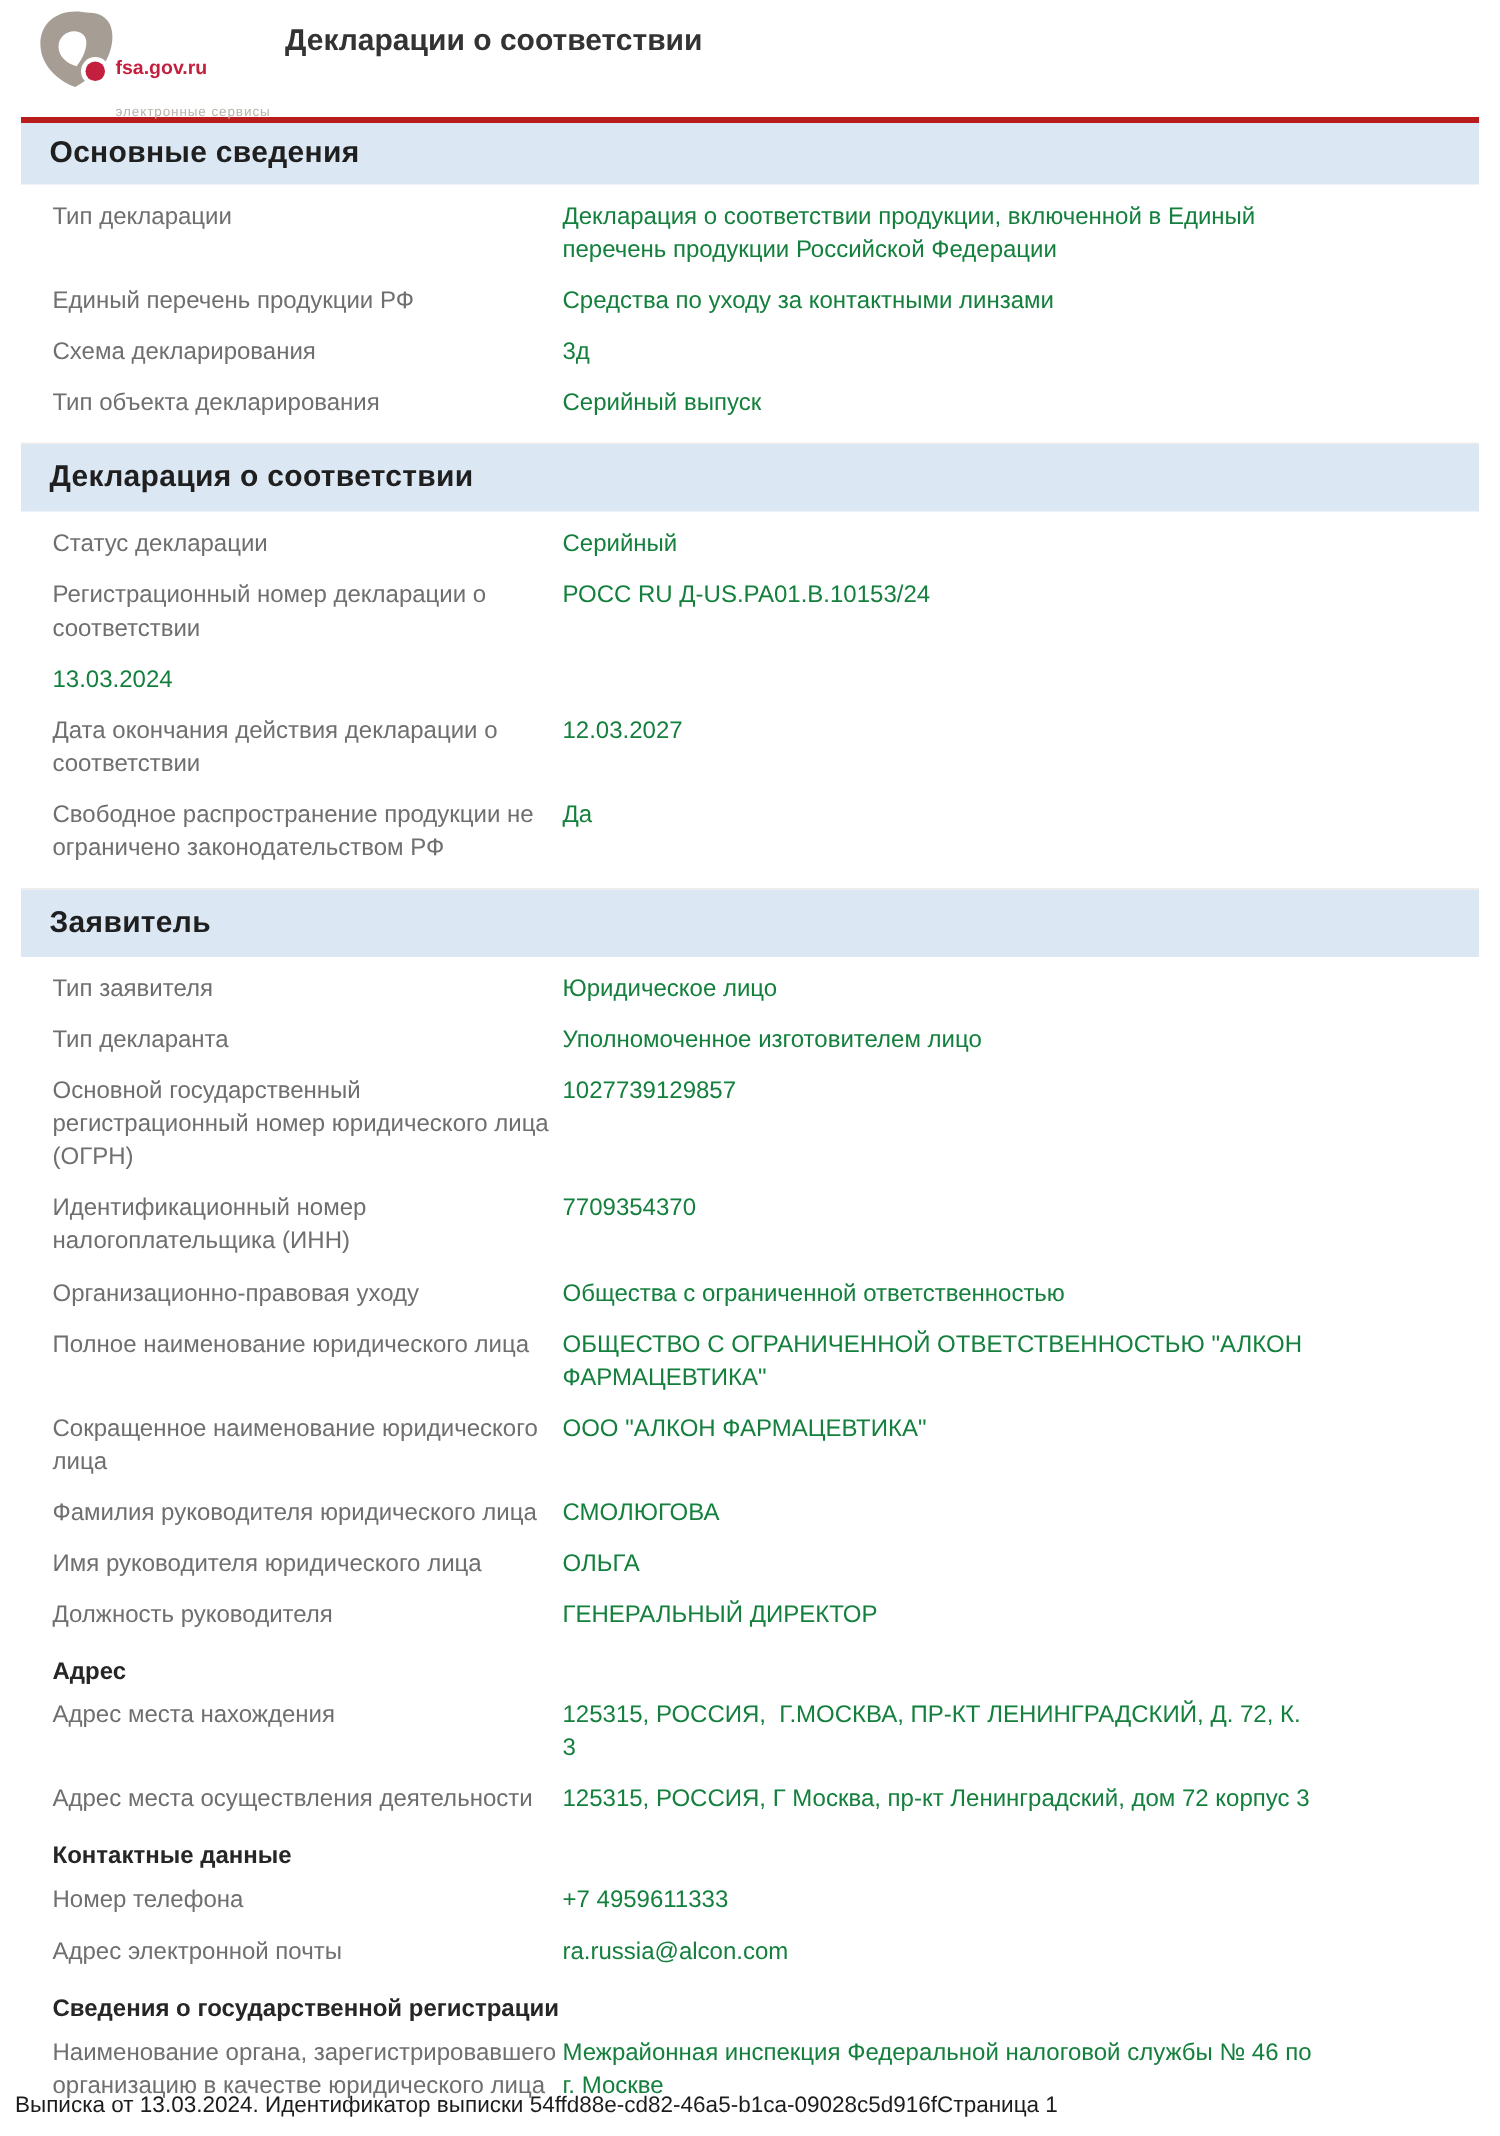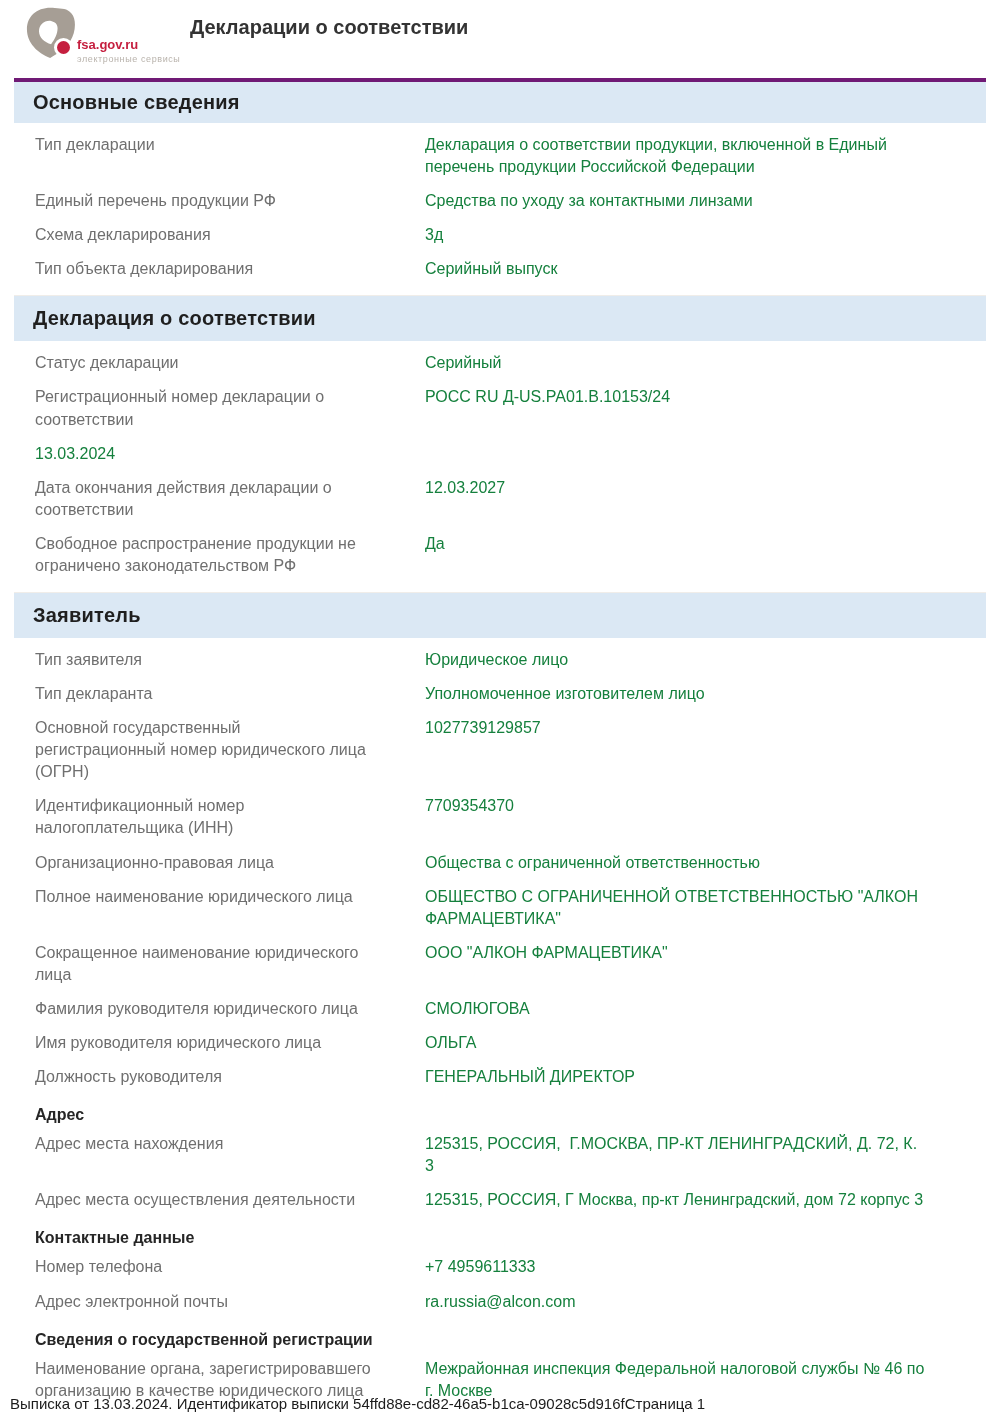--- a/index.html
+++ b/index.html
@@ -21,43 +21,43 @@
   .logo-dot {
     position: absolute; left: 33px; top: 34px;
     width: 13px; height: 13px; border-radius: 50%;
     background: #c51f3f; box-shadow: 0 0 0 3px #ffffff;
   }
   .logo-site {
     position: absolute; left: 53px; top: 30px;
     font-size: 13px; font-weight: bold; color: #c51f3f;
   }
   .logo-tagline {
-    position: absolute; left: 53px; top: 47px;
+    position: absolute; left: 53px; top: 62px;
     font-size: 9px; color: #b9b3ac; letter-spacing: 0.6px; white-space: nowrap;
   }
   .doc-title {
     position: absolute; left: 190px; top: 16px; margin: 0;
     font-size: 20px; font-weight: bold; color: #333333;
   }
 
   
   .main { padding: 0 14px; }
   .section-bar {
     background: #dbe8f4; height: 45px;
     display: flex; align-items: center; padding-left: 19px;
   }
-  .section-bar.first { border-top: 4px solid #701a75; }
+  .section-bar.first { border-top: 4px solid #b91c1c; }
   .section-bar h2 {
     margin: 0; font-size: 20px; font-weight: bold; color: #1f1f1f; letter-spacing: 0.2px;
   }
   .rows { padding: 5px 0 9px 21px; }
   .section:not(:last-child) .rows { border-bottom: 1px solid #f0ede9; }
 
   .row {
-    display: grid; grid-template-columns: 340px 1fr; column-gap: 50px;
+    display: grid; grid-template-columns: 340px 1fr; 
     padding: 6px 0;
   }
   .row-label { color: #6f6f6f; font-size: 16px; line-height: 1.38; }
   .row-value {
     color: #15803d; font-size: 16px; line-height: 1.38;
     max-width: 505px; white-space: pre-wrap;
   }
   .subheading {
     margin: 0; padding: 12px 0 3px;
     font-size: 16px; font-weight: bold; color: #262626;
@@ -155,21 +155,21 @@
           </div>
           <div class="row">
             <div class="row-label">Основной государственный регистрационный номер юридического лица (ОГРН)</div>
             <div class="row-value">1027739129857</div>
           </div>
           <div class="row">
             <div class="row-label">Идентификационный номер налогоплательщика (ИНН)</div>
             <div class="row-value">7709354370</div>
           </div>
           <div class="row">
-            <div class="row-label">Организационно-правовая лица</div>
+            <div class="row-label">Организационно-правовая уходу</div>
             <div class="row-value">Общества с ограниченной ответственностью</div>
           </div>
           <div class="row">
             <div class="row-label">Полное наименование юридического лица</div>
             <div class="row-value">ОБЩЕСТВО С ОГРАНИЧЕННОЙ ОТВЕТСТВЕННОСТЬЮ "АЛКОН ФАРМАЦЕВТИКА"</div>
           </div>
           <div class="row">
             <div class="row-label">Сокращенное наименование юридического лица</div>
             <div class="row-value">ООО "АЛКОН ФАРМАЦЕВТИКА"</div>
           </div>

